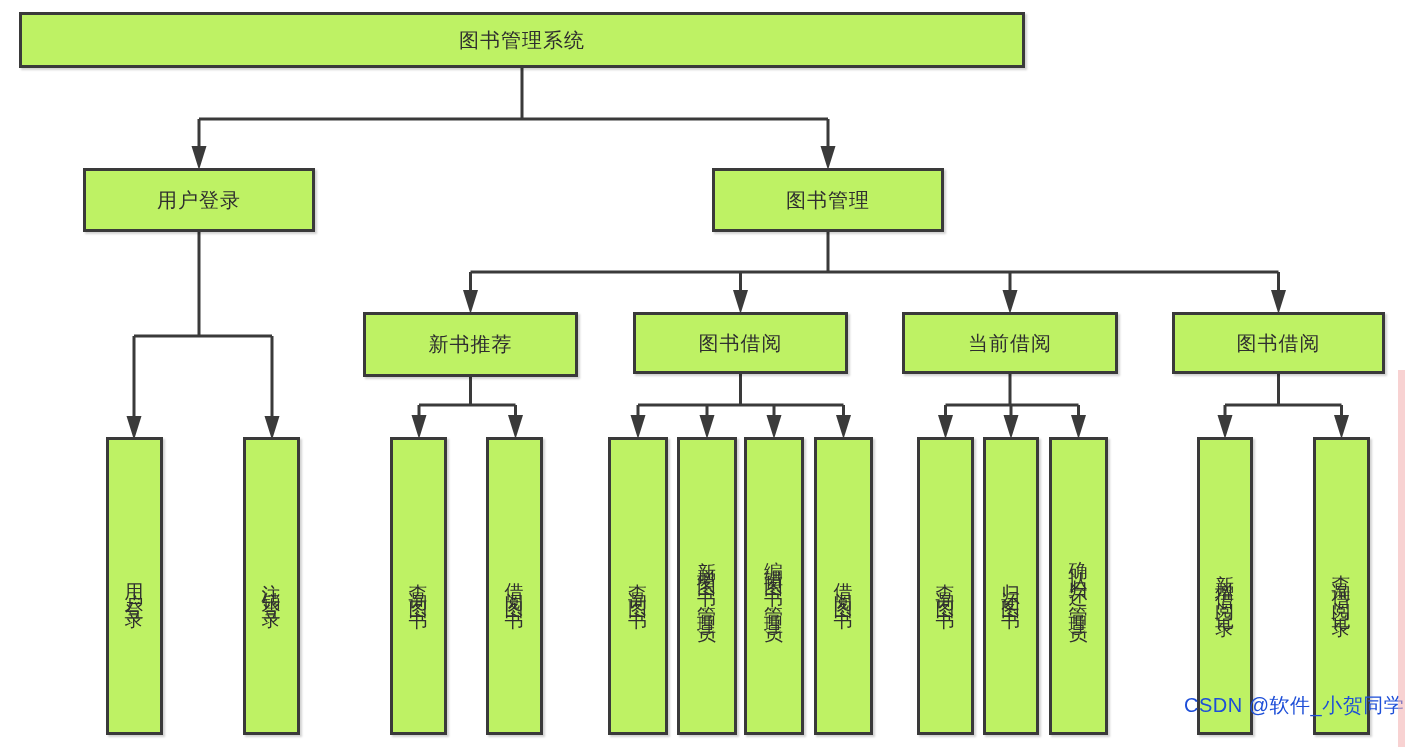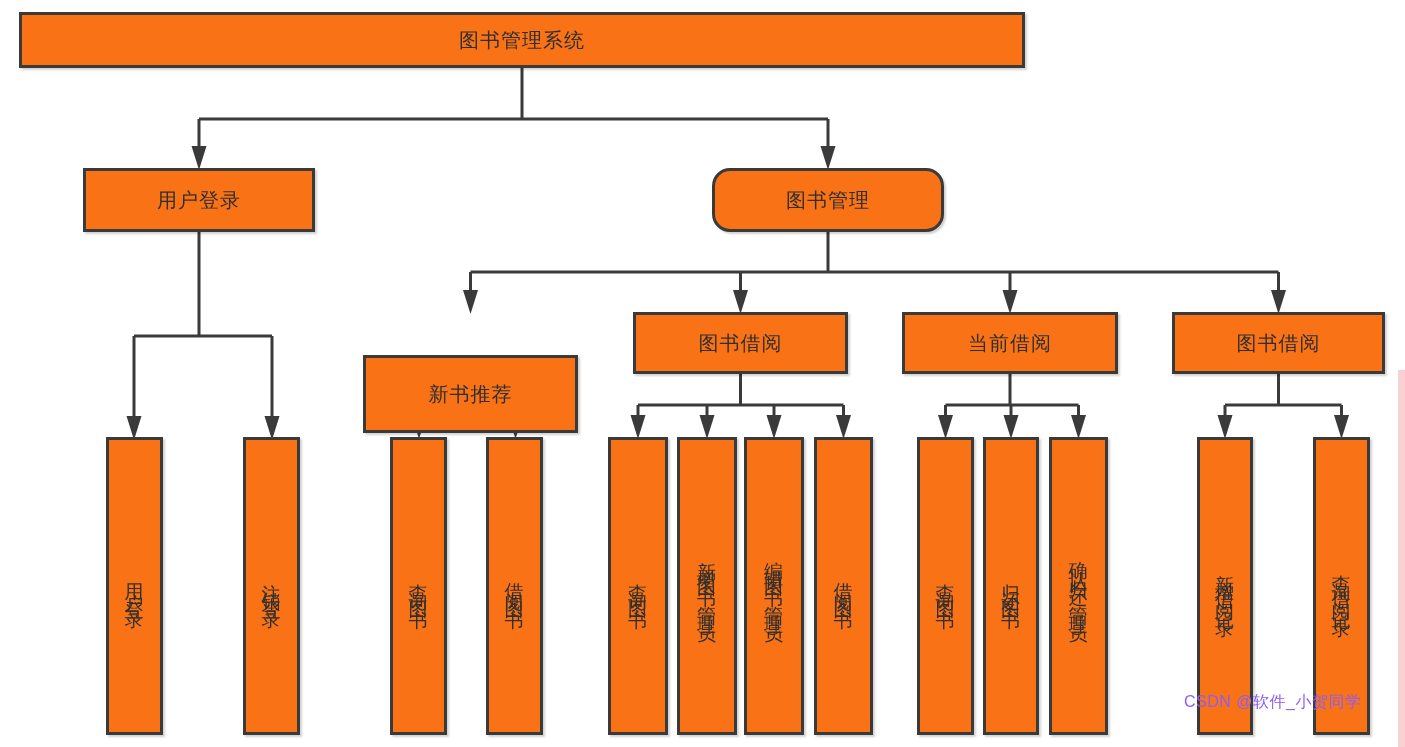--- a/index.html
+++ b/index.html
@@ -13,21 +13,21 @@
     overflow: hidden;
   }
   .connectors {
     position: absolute;
     left: 0; top: 0;
     width: 1405px; height: 747px;
   }
   .box {
     position: absolute;
     box-sizing: border-box;
-    background: #f97316;
+    background: #bef264;
     border: 3px solid #3a3a3a;
     display: flex;
     align-items: center;
     justify-content: center;
     font-size: 20px;
     letter-spacing: 1px;
     box-shadow: 2px 2px 2px rgba(0,0,0,0.18);
     z-index: 1;
   }
   .vbox { top: 437px; height: 298px; }
@@ -35,22 +35,22 @@
     writing-mode: vertical-rl;
     text-orientation: mixed;
     font-size: 19px;
     line-height: 1;
     letter-spacing: 9px;
   }
   .watermark {
     position: absolute;
     left: 1184px;
     top: 692px;
-    font-size: 16px;
-    color: #8b5cf6;
+    font-size: 20px;
+    color: #1d4ed8;
     letter-spacing: 0.5px;
     white-space: nowrap;
     z-index: 10;
   }
   .accent-strip {
     position: absolute;
     right: 0;
     top: 370px;
     width: 7px;
     height: 377px;
@@ -91,23 +91,23 @@
       M938 415 H953 L945.5 439 Z
       M1003.5 415 H1018.5 L1011 439 Z
       M1071 415 H1086 L1078.5 439 Z
       M1217.5 415 H1232.5 L1225 439 Z
       M1334 415 H1349 L1341.5 439 Z"></path>
   </svg>
 
   <div class="box" style="left:19px; top:12px; width:1006px; height:56px;">图书管理系统</div>
 
   <div class="box" style="left:83px; top:168px; width:232px; height:64px;">用户登录</div>
-  <div class="box" style="left:712px; top:168px; width:232px; height:64px;border-radius:18px;">图书管理</div>
+  <div class="box" style="left:712px; top:168px; width:232px; height:64px;">图书管理</div>
 
-  <div class="box" style="left:363px; top:312px; width:215px; height:78px;margin-top:43px;">新书推荐</div>
+  <div class="box" style="left:363px; top:312px; width:215px; height:65px;">新书推荐</div>
   <div class="box" style="left:902px; top:312px; width:216px; height:62px;">当前借阅</div>
   <div class="box" style="left:633px; top:312px; width:215px; height:62px;">图书借阅</div>
   <div class="box" style="left:1172px; top:312px; width:213px; height:62px;">图书借阅</div>
 
   <div class="box vbox" style="left:106px; width:57px;">
     <span>用户登录</span>
   </div>
   <div class="box vbox" style="left:243px; width:57px;">
     <span>注销登录</span>
   </div>

